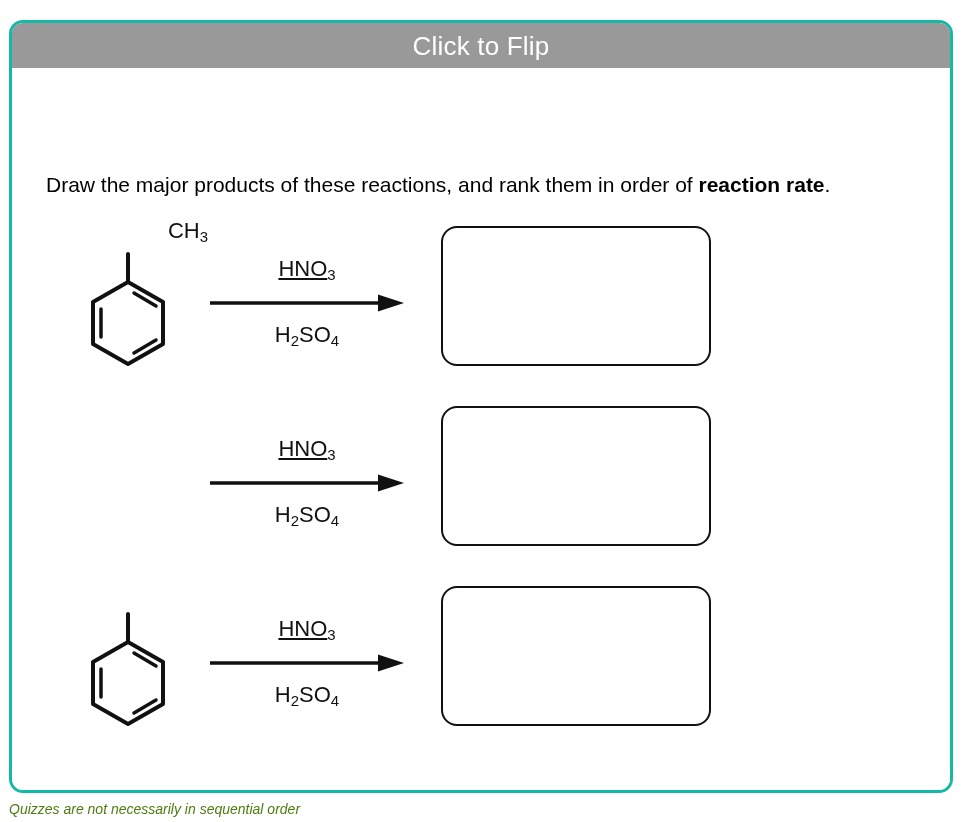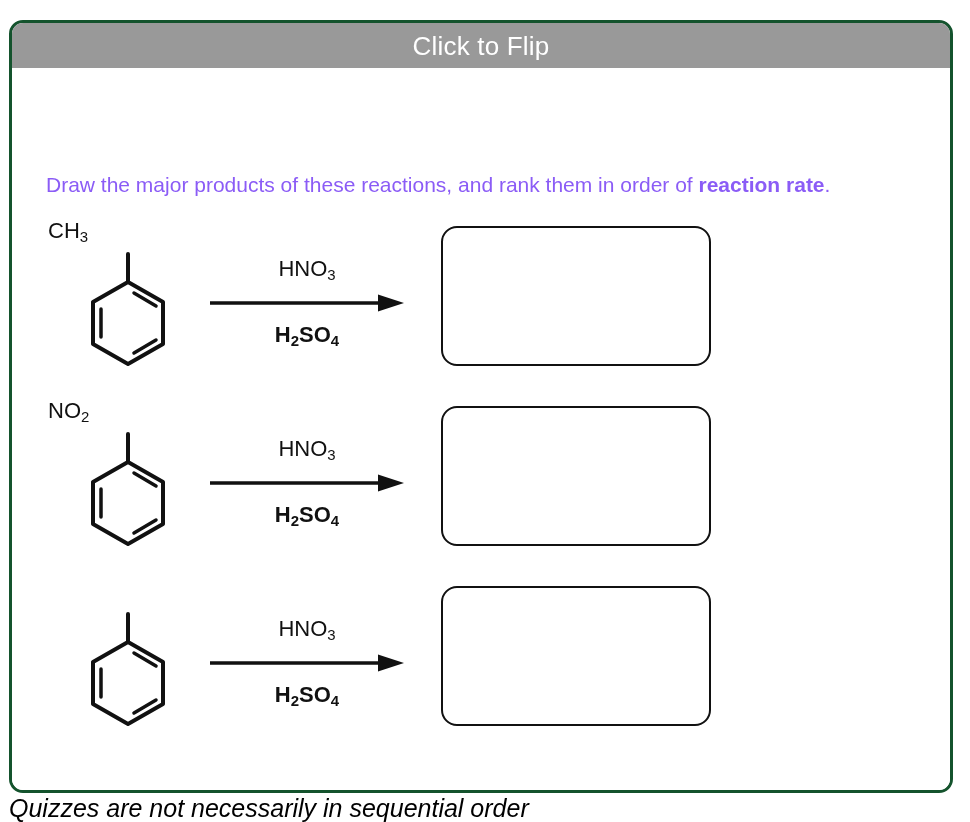--- a/index.html
+++ b/index.html
@@ -15,21 +15,21 @@
     position: relative;
   }
 
   
   .card {
     position: absolute;
     left: 9px;
     top: 20px;
     width: 944px;
     height: 773px;
-    border: 3px solid #14532d;
+    border: 3px solid #14b8a6;
     border-radius: 14px;
     background: #ffffff;
     box-sizing: border-box;
     overflow: hidden;
   }
 
   .card-header {
     height: 45px;
     background: #999999;
     display: flex;
@@ -49,21 +49,21 @@
     background: #ffffff;
   }
 
   
   .prompt {
     position: absolute;
     left: 34px;
     top: 104px;
     right: 24px;
     font-size: 21px;
-    color: #8b5cf6;
+    color: #000000;
     line-height: 1.2;
   }
   .prompt b { font-weight: bold; }
 
   
   .rxn-row {
     position: absolute;
     left: 0;
     width: 100%;
     height: 180px;
@@ -77,21 +77,21 @@
     left: 36px;
     top: 0;
     width: 160px;
     height: 175px;
   }
   .struct-label {
     position: absolute;
     left: 0;
     top: 2px;
     width: 160px;
-    text-align: left;
+    text-align: right;
     font-size: 22px;
     color: #111111;
     white-space: nowrap;
   }
   .struct-label sub {
     font-size: 0.68em;
     vertical-align: baseline;
     position: relative;
     bottom: -0.25em;
   }
@@ -111,22 +111,22 @@
     width: 210px;
     height: 130px;
   }
   .reagent-top, .reagent-bottom {
     width: 210px;
     text-align: center;
     font-size: 22px;
     color: #111111;
     line-height: 1;
   }
-  .reagent-top { position: absolute; top: 22px; }
-  .reagent-bottom { position: absolute; top: 88px; font-weight: bold; }
+  .reagent-top { position: absolute; top: 22px; text-decoration: underline; }
+  .reagent-bottom { position: absolute; top: 88px; }
   .reagent-top sub, .reagent-bottom sub {
     font-size: 0.68em;
     vertical-align: baseline;
     position: relative;
     bottom: -0.25em;
   }
   .arrow {
     position: absolute;
     top: 57px;
     left: 8px;
@@ -150,22 +150,22 @@
   
   .footer {
     position: absolute;
     left: 9px;
     top: 795px;
     width: 944px;
     height: 27px;
     display: flex;
     align-items: center;
     justify-content: space-between;
-    color: #000000;
-    font-size: 25px;
+    color: #4d7c0f;
+    font-size: 14px;
   }
   .footer-left { font-style: italic; }
   .footer-right { font-style: normal; }
 </style>
 </head>
 <body>
 
 <div class="card">
 
   <div class="card-header">
@@ -210,36 +210,20 @@
         <div class="reagent-bottom">
           <span>H</span><sub>2</sub><span>SO</span><sub>4</sub>
         </div>
       </div>
 
       <div class="answer-box"></div>
     </div>
 
     <div class="rxn-row row-1">
 
-      <div class="structure">
-        <div class="struct-label">
-          <span>NO</span><sub>2</sub>
-        </div>
-        <div class="ring-holder">
-          <svg width="160" height="145" viewBox="0 0 160 145" xmlns="http://www.w3.org/2000/svg">
-            <g stroke="#111111" stroke-width="4" fill="none" stroke-linecap="round">
-              <line x1="80" y1="8" x2="80" y2="36"></line>
-              <polygon points="80,36 115,56 115,98 80,118 45,98 45,56" stroke-linejoin="round"></polygon>
-              <line x1="53" y1="63" x2="53" y2="91" stroke-width="3.5"></line>
-              <line x1="86" y1="47" x2="108" y2="60" stroke-width="3.5"></line>
-              <line x1="86" y1="107" x2="108" y2="94" stroke-width="3.5"></line>
-            </g>
-          </svg>
-        </div>
-      </div>
 
       <div class="reagents">
         <div class="reagent-top">
           <span>HNO</span><sub>3</sub>
         </div>
         <div class="arrow">
           <svg width="195" height="20" viewBox="0 0 195 20" xmlns="http://www.w3.org/2000/svg">
             <line x1="0" y1="10" x2="176" y2="10" stroke="#111111" stroke-width="3.5"></line>
             <polygon points="168,1.5 194,10 168,18.5" fill="#111111"></polygon>
           </svg>

